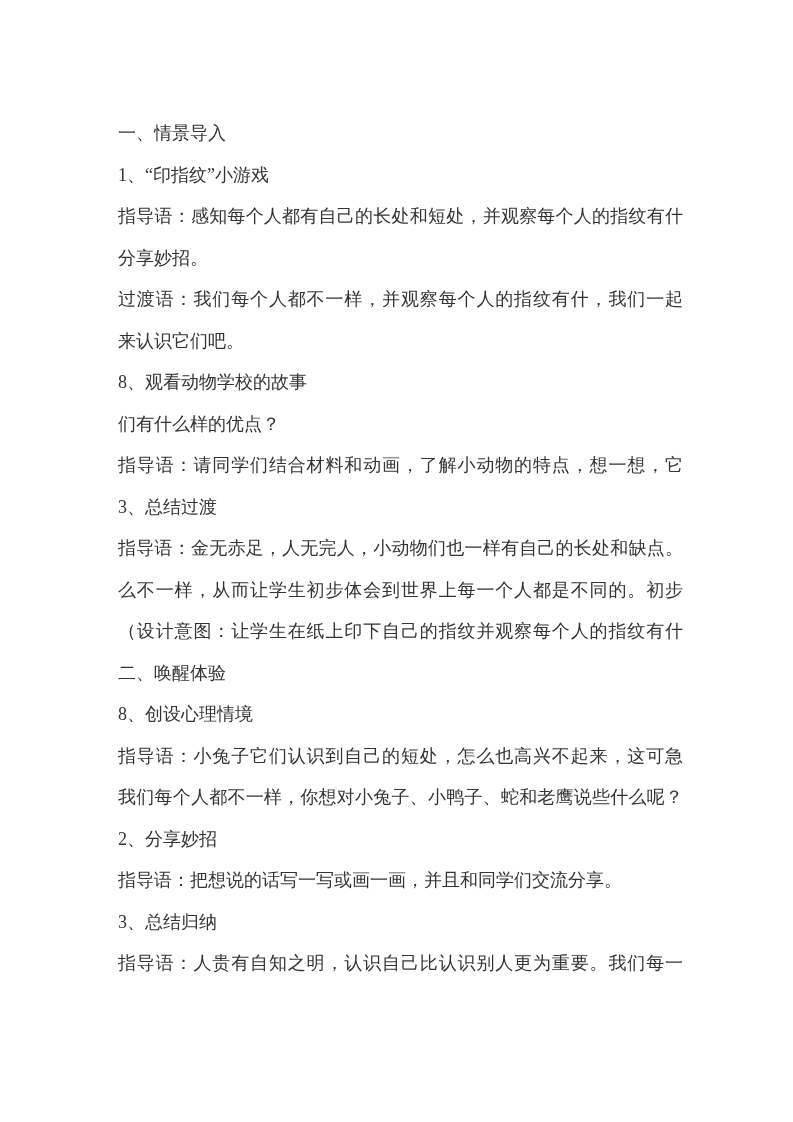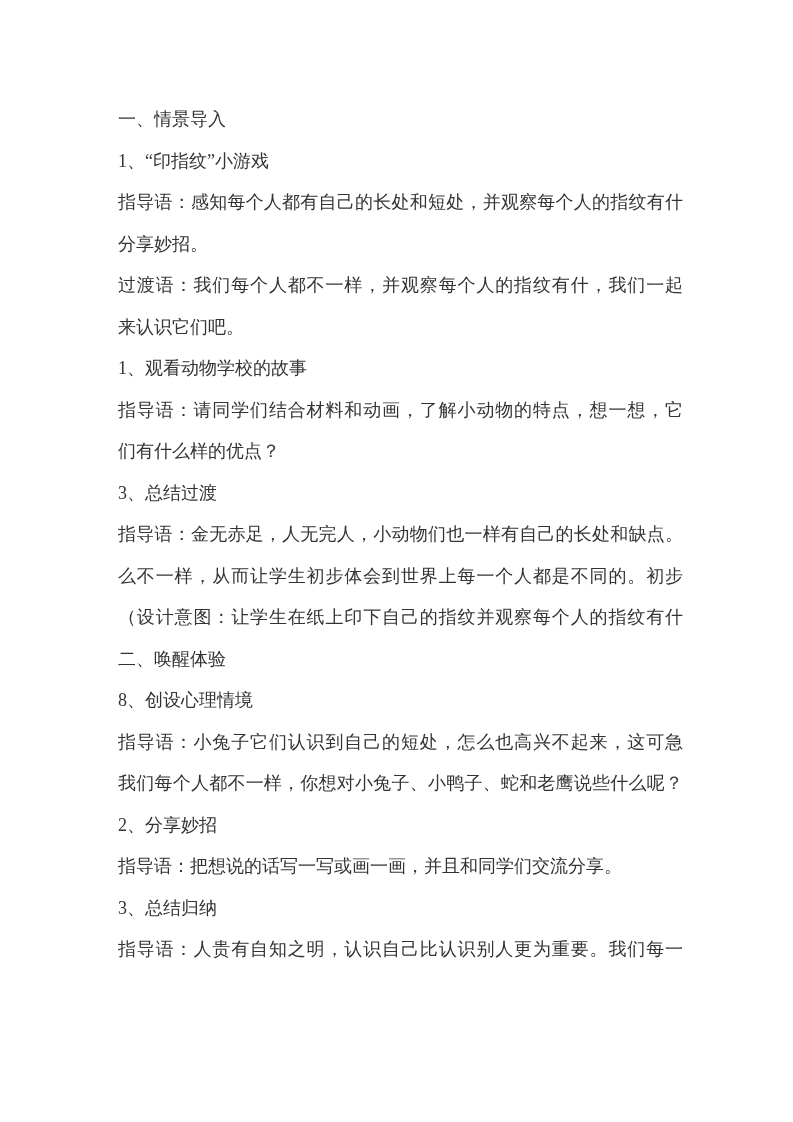--- a/index.html
+++ b/index.html
@@ -10,21 +10,21 @@
   .page {
     position: relative;
     width: 793px;
     height: 1122px;
     background: #ffffff;
     overflow: hidden;
   }
   .content {
     position: absolute;
     left: 118px;
-    top: 99px;
+    top: 113px;
     width: 565px;
   }
   .line {
     font-family: "Liberation Serif", "DejaVu Serif", serif;
     font-size: 18px;
     line-height: 41.5px;
     height: 41.5px;
     color: #333333;
     overflow: hidden;
     text-align: left;
@@ -40,23 +40,23 @@
 <body>
 
 <div class="page">
   <div class="content">
     <div class="line left">一、情景导入</div>
     <div class="line left">1、“印指纹”小游戏</div>
     <div class="line justify">指导语：感知每个人都有自己的长处和短处，并观察每个人的指纹有什</div>
     <div class="line left">分享妙招。</div>
     <div class="line justify">过渡语：我们每个人都不一样，并观察每个人的指纹有什，我们一起</div>
     <div class="line left">来认识它们吧。</div>
-    <div class="line left">1、观看动物学校的故事</div>
+    <div class="line left">8、观看动物学校的故事</div>
+    <div class="line left">们有什么样的优点？</div>
     <div class="line justify">指导语：请同学们结合材料和动画，了解小动物的特点，想一想，它</div>
-    <div class="line left">们有什么样的优点？</div>
     <div class="line left">3、总结过渡</div>
     <div class="line justify">指导语：金无赤足，人无完人，小动物们也一样有自己的长处和缺点。</div>
     <div class="line justify">么不一样，从而让学生初步体会到世界上每一个人都是不同的。初步</div>
     <div class="line justify">（设计意图：让学生在纸上印下自己的指纹并观察每个人的指纹有什</div>
     <div class="line left">二、唤醒体验</div>
     <div class="line left">8、创设心理情境</div>
     <div class="line justify">指导语：小兔子它们认识到自己的短处，怎么也高兴不起来，这可急</div>
     <div class="line justify">我们每个人都不一样，你想对小兔子、小鸭子、蛇和老鹰说些什么呢？</div>
     <div class="line left">2、分享妙招</div>
     <div class="line left">指导语：把想说的话写一写或画一画，并且和同学们交流分享。</div>

